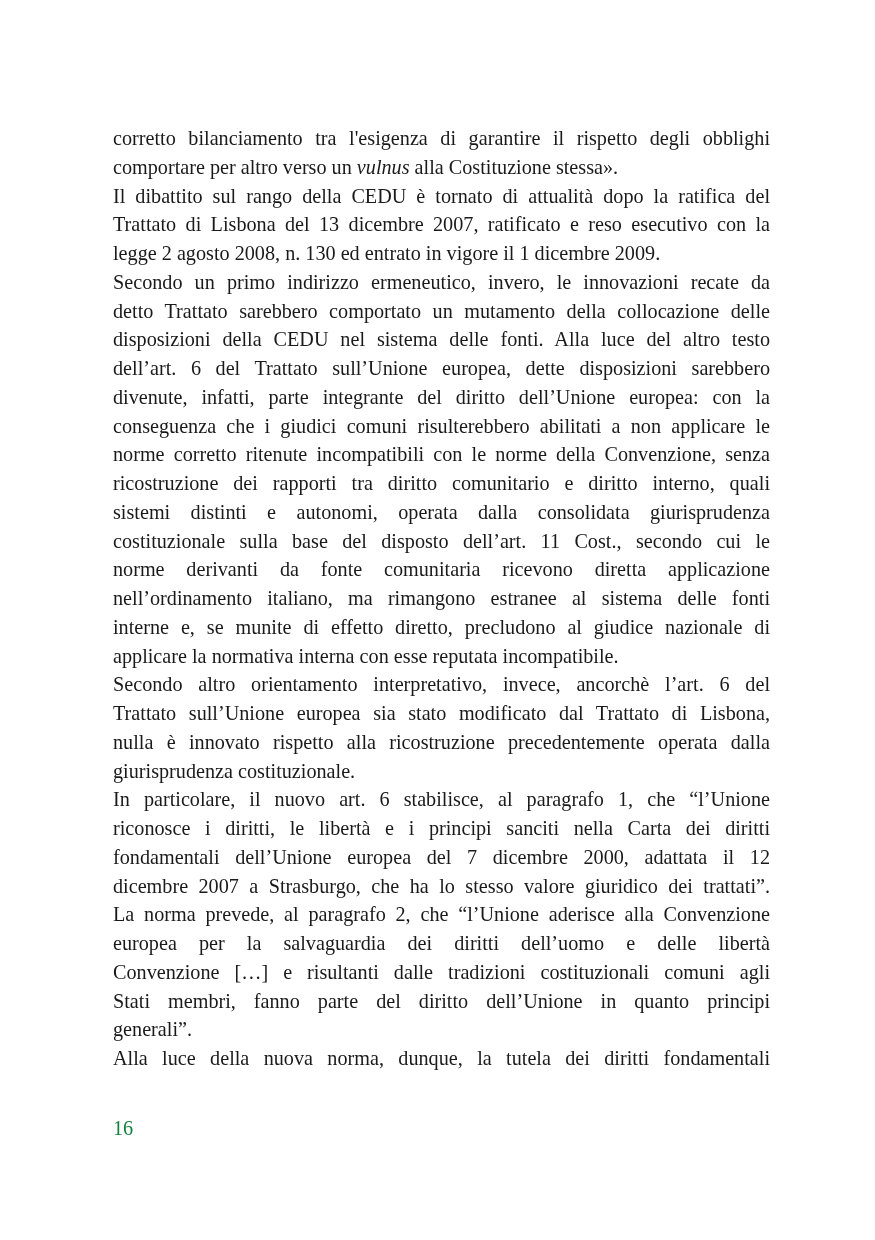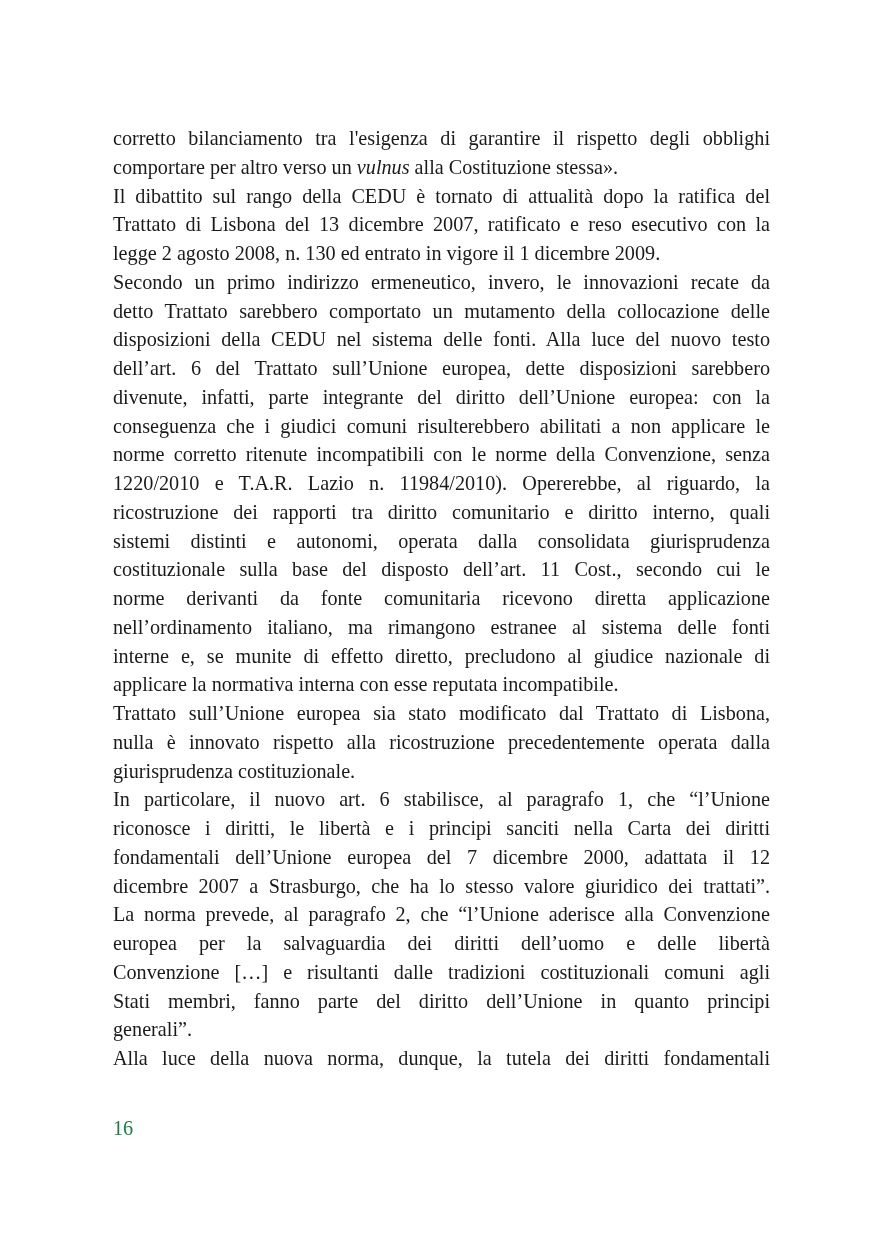--- a/index.html
+++ b/index.html
@@ -34,35 +34,35 @@
         <div class="line last"><span>comportare per altro verso un </span><i>vulnus</i><span> alla Costituzione stessa».</span></div>
       </div>
       <div>
         <div class="line">Il dibattito sul rango della CEDU è tornato di attualità dopo la ratifica del</div>
         <div class="line">Trattato di Lisbona del 13 dicembre 2007, ratificato e reso esecutivo con la</div>
         <div class="line last">legge 2 agosto 2008, n. 130 ed entrato in vigore il 1 dicembre 2009.</div>
       </div>
       <div>
         <div class="line">Secondo un primo indirizzo ermeneutico, invero, le innovazioni recate da</div>
         <div class="line">detto Trattato sarebbero comportato un mutamento della collocazione delle</div>
-        <div class="line">disposizioni della CEDU nel sistema delle fonti. Alla luce del nuovo testo</div>
+        <div class="line">disposizioni della CEDU nel sistema delle fonti. Alla luce del altro testo</div>
         <div class="line">dell’art. 6 del Trattato sull’Unione europea, dette disposizioni sarebbero</div>
         <div class="line">divenute, infatti, parte integrante del diritto dell’Unione europea: con la</div>
         <div class="line">conseguenza che i giudici comuni risulterebbero abilitati a non applicare le</div>
         <div class="line">norme corretto ritenute incompatibili con le norme della Convenzione, senza</div>
-        <div class="line">1220/2010 e T.A.R. Lazio n. 11984/2010). Opererebbe, al riguardo, la</div>
         <div class="line">ricostruzione dei rapporti tra diritto comunitario e diritto interno, quali</div>
         <div class="line">sistemi distinti e autonomi, operata dalla consolidata giurisprudenza</div>
         <div class="line">costituzionale sulla base del disposto dell’art. 11 Cost., secondo cui le</div>
         <div class="line">norme derivanti da fonte comunitaria ricevono diretta applicazione</div>
         <div class="line">nell’ordinamento italiano, ma rimangono estranee al sistema delle fonti</div>
         <div class="line">interne e, se munite di effetto diretto, precludono al giudice nazionale di</div>
         <div class="line last">applicare la normativa interna con esse reputata incompatibile.</div>
       </div>
       <div>
+        <div class="line">Secondo altro orientamento interpretativo, invece, ancorchè l’art. 6 del</div>
         <div class="line">Trattato sull’Unione europea sia stato modificato dal Trattato di Lisbona,</div>
         <div class="line">nulla è innovato rispetto alla ricostruzione precedentemente operata dalla</div>
         <div class="line last">giurisprudenza costituzionale.</div>
       </div>
       <div>
         <div class="line">In particolare, il nuovo art. 6 stabilisce, al paragrafo 1, che “l’Unione</div>
         <div class="line">riconosce i diritti, le libertà e i principi sanciti nella Carta dei diritti</div>
         <div class="line">fondamentali dell’Unione europea del 7 dicembre 2000, adattata il 12</div>
         <div class="line">dicembre 2007 a Strasburgo, che ha lo stesso valore giuridico dei trattati”.</div>
         <div class="line">La norma prevede, al paragrafo 2, che “l’Unione aderisce alla Convenzione</div>

